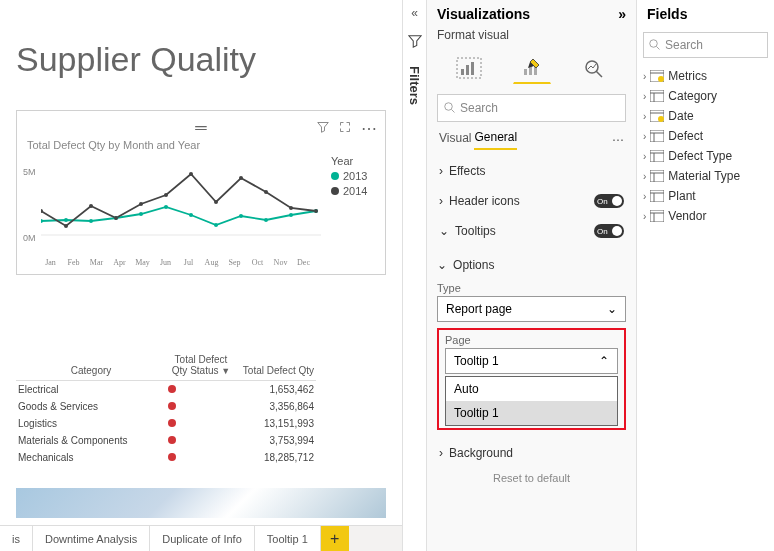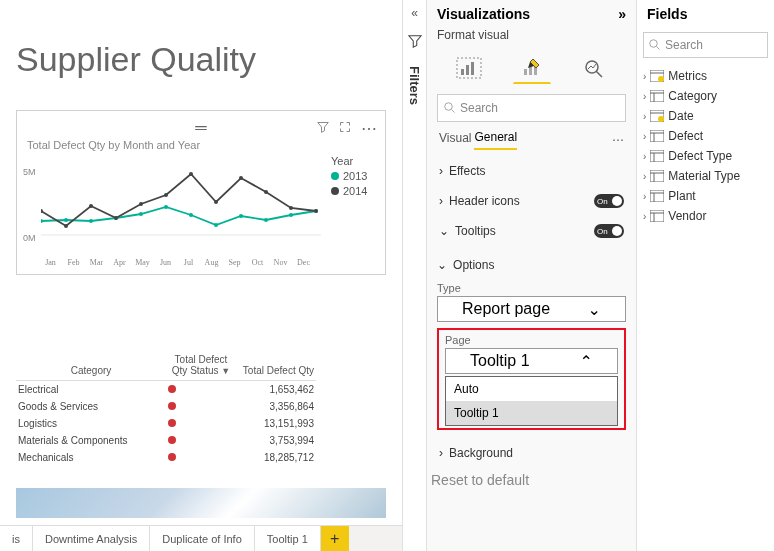--- a/index.html
+++ b/index.html
@@ -42,26 +42,26 @@
 .subtabs { display: flex; gap: 3px; padding: 0 12px 6px; font-size: 12px; align-items: center; }
 .subtabs .st { color: #555; cursor: pointer; padding-bottom: 4px; }
 .subtabs .st.active { color: #000; border-bottom: 2px solid #f2c811; text-align: center; }
 .subtabs .dots { margin-left: auto; color: #555; }
 .section { padding: 8px 12px; font-size: 12px; color: #333; display: flex; align-items: center; gap: 6px; cursor: pointer; }
 .section .tog { margin-left: auto; }
 .toggle { width: 30px; height: 14px; border-radius: 7px; background: #333; color: #fff; font-size: 8px; display: flex; align-items: center; padding: 0 3px; position: relative; text-align: right; }
 .toggle::after { content: ""; width: 10px; height: 10px; border-radius: 50%; background: #fff; position: absolute; right: 2px; }
 .options-box { margin: 0 10px; padding: 8px 0; }
 .opt-lbl { font-size: 11px; color: #666; margin: 6px 0 2px; }
-.dd { border: 1px solid #999; background: #fff; height: 26px; display: flex; align-items: center; justify-content: space-between; padding: 0 24px; font-size: 16px; cursor: pointer; }
+.dd { border: 1px solid #999; background: #fff; height: 26px; display: flex; align-items: center; justify-content: space-between; padding: 0 8px; font-size: 12px; cursor: pointer; }
 .highlight-box { border: 2px solid #e81123; padding: 4px 6px 2px; margin-top: 6px; }
 .dd-open { border: 1px solid #666; background: #fff; margin-top: 2px; }
 .dd-open .opt { padding: 5px 8px; font-size: 12px; cursor: pointer; }
 .dd-open .opt.sel { background: #ddd; }
-.reset { font-size: 14px; color: #888; text-align: left; padding: 4px; }
+.reset { font-size: 11px; color: #888; text-align: center; padding: 4px; }
 .fields-pane { width: 138px; border-left: 1px solid #e0e0e0; background: #fff; display: flex; flex-direction: column; }
 .field-search { margin: 4px 6px 8px; border: 1px solid #ccc; height: 26px; display: flex; align-items: center; padding: 0 5px; font-size: 12px; color: #888; }
 .field-item { display: flex; align-items: center; gap: 4px; padding: 3px 6px; font-size: 12px; color: #333; cursor: pointer; }
 .field-item svg { flex-shrink: 0; }
 .chev-r { color: #666; font-size: 10px; }
 </style>
 </head>
 <body>
 
 <div class="canvas">

